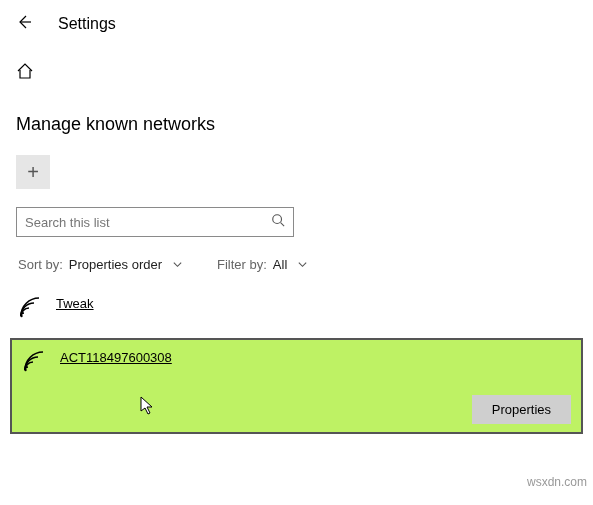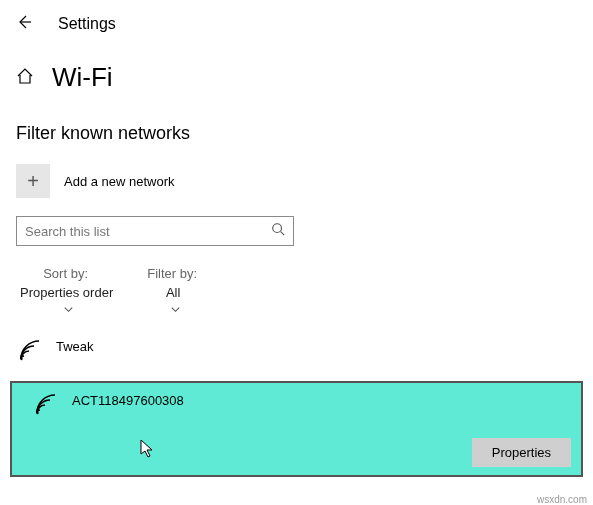--- a/index.html
+++ b/index.html
@@ -73,39 +73,39 @@
   .search-input::placeholder { color: #767676; }
   .search-icon svg { width: 14px; height: 14px; stroke: #555; }
   .filter-row {
     display: flex;
     align-items: center;
     gap: 34px;
     padding: 14px 18px 6px 18px;
     font-size: 13px;
     color: #555;
   }
-  .filter-item { display: inline-flex; align-items: center; gap: 4px; cursor: pointer; flex-direction: column; }
+  .filter-item { display: inline-flex; align-items: center; gap: 4px; cursor: pointer; }
   .filter-label { color: #666; }
   .filter-value { color: #222; margin-left: 2px; }
   .chev { margin-left: 6px; display:inline-flex;}
   .chev svg { width: 11px; height: 11px; stroke:#555; }
-  .net-list { padding: 12px 10px 0 10px; }
+  .net-list { padding: 12px 10px 0 10px; text-decoration: underline; }
   .net-item {
     display: flex;
     align-items: flex-start;
     padding: 4px 8px 6px 8px;
     gap: 14px;
   }
   .wifi-icon svg { width: 24px; height: 24px; margin-top:2px; }
   .net-name { font-size: 13px; padding-top: 2px; }
   .net-selected {
     border: 2px solid #555;
-    background: #5eead4;
+    background: #bef264;
     margin: 8px 0 0 0;
-    padding: 8px 10px 8px 22px;
+    padding: 8px 10px 8px 10px;
     position: relative;
     min-height: 96px;
   }
   .net-selected .top { display:flex; gap:14px; }
   .btn-row {
     position: absolute;
     right: 10px;
     bottom: 8px;
     display: flex;
     gap: 0;
@@ -121,22 +121,22 @@
   .cursor {
     position: absolute;
     left: 128px;
     bottom: 12px;
     pointer-events:none;
   }
   .cursor svg { width:16px; height:20px; }
   .watermark {
     position:absolute;
     right:6px;
-    bottom:0;
-    font-size:10px;
+    bottom:16px;
+    font-size:12px;
     color:#999;
   }
 </style>
 </head>
 <body>
 
 <div class="header">
   <span class="back-arrow">
     <svg viewBox="0 0 16 16" fill="none" stroke="#000" stroke-width="1.2">
       <path d="M10 2 L4 8 L10 14"></path>
@@ -146,28 +146,26 @@
   <span class="settings-label">Settings</span>
 </div>
 
 <div class="title-row">
   <span class="home-icon">
     <svg viewBox="0 0 18 18" fill="none" stroke="#000" stroke-width="1.2">
       <path d="M2 9 L9 2 L16 9"></path>
       <path d="M4 8 L4 16 L14 16 L14 8"></path>
     </svg>
   </span>
-  <h1 class="page-title">Wi-Fi</h1>
-</div>
-
-<h2 class="subtitle">Filter known networks</h2>
+</div>
+
+<h2 class="subtitle">Manage known networks</h2>
 
 <div class="add-row">
   <span class="add-btn">+</span>
-  <span class="add-label">Add a new network</span>
 </div>
 
 <div class="search-wrap">
   <div class="search-box">
     <input class="search-input" type="text" placeholder="Search this list" style="">
     <span class="search-icon">
       <svg viewBox="0 0 16 16" fill="none" stroke="#555" stroke-width="1.3">
         <circle cx="7" cy="7" r="5"></circle>
         <path d="M11 11 L15 15"></path>
       </svg>

